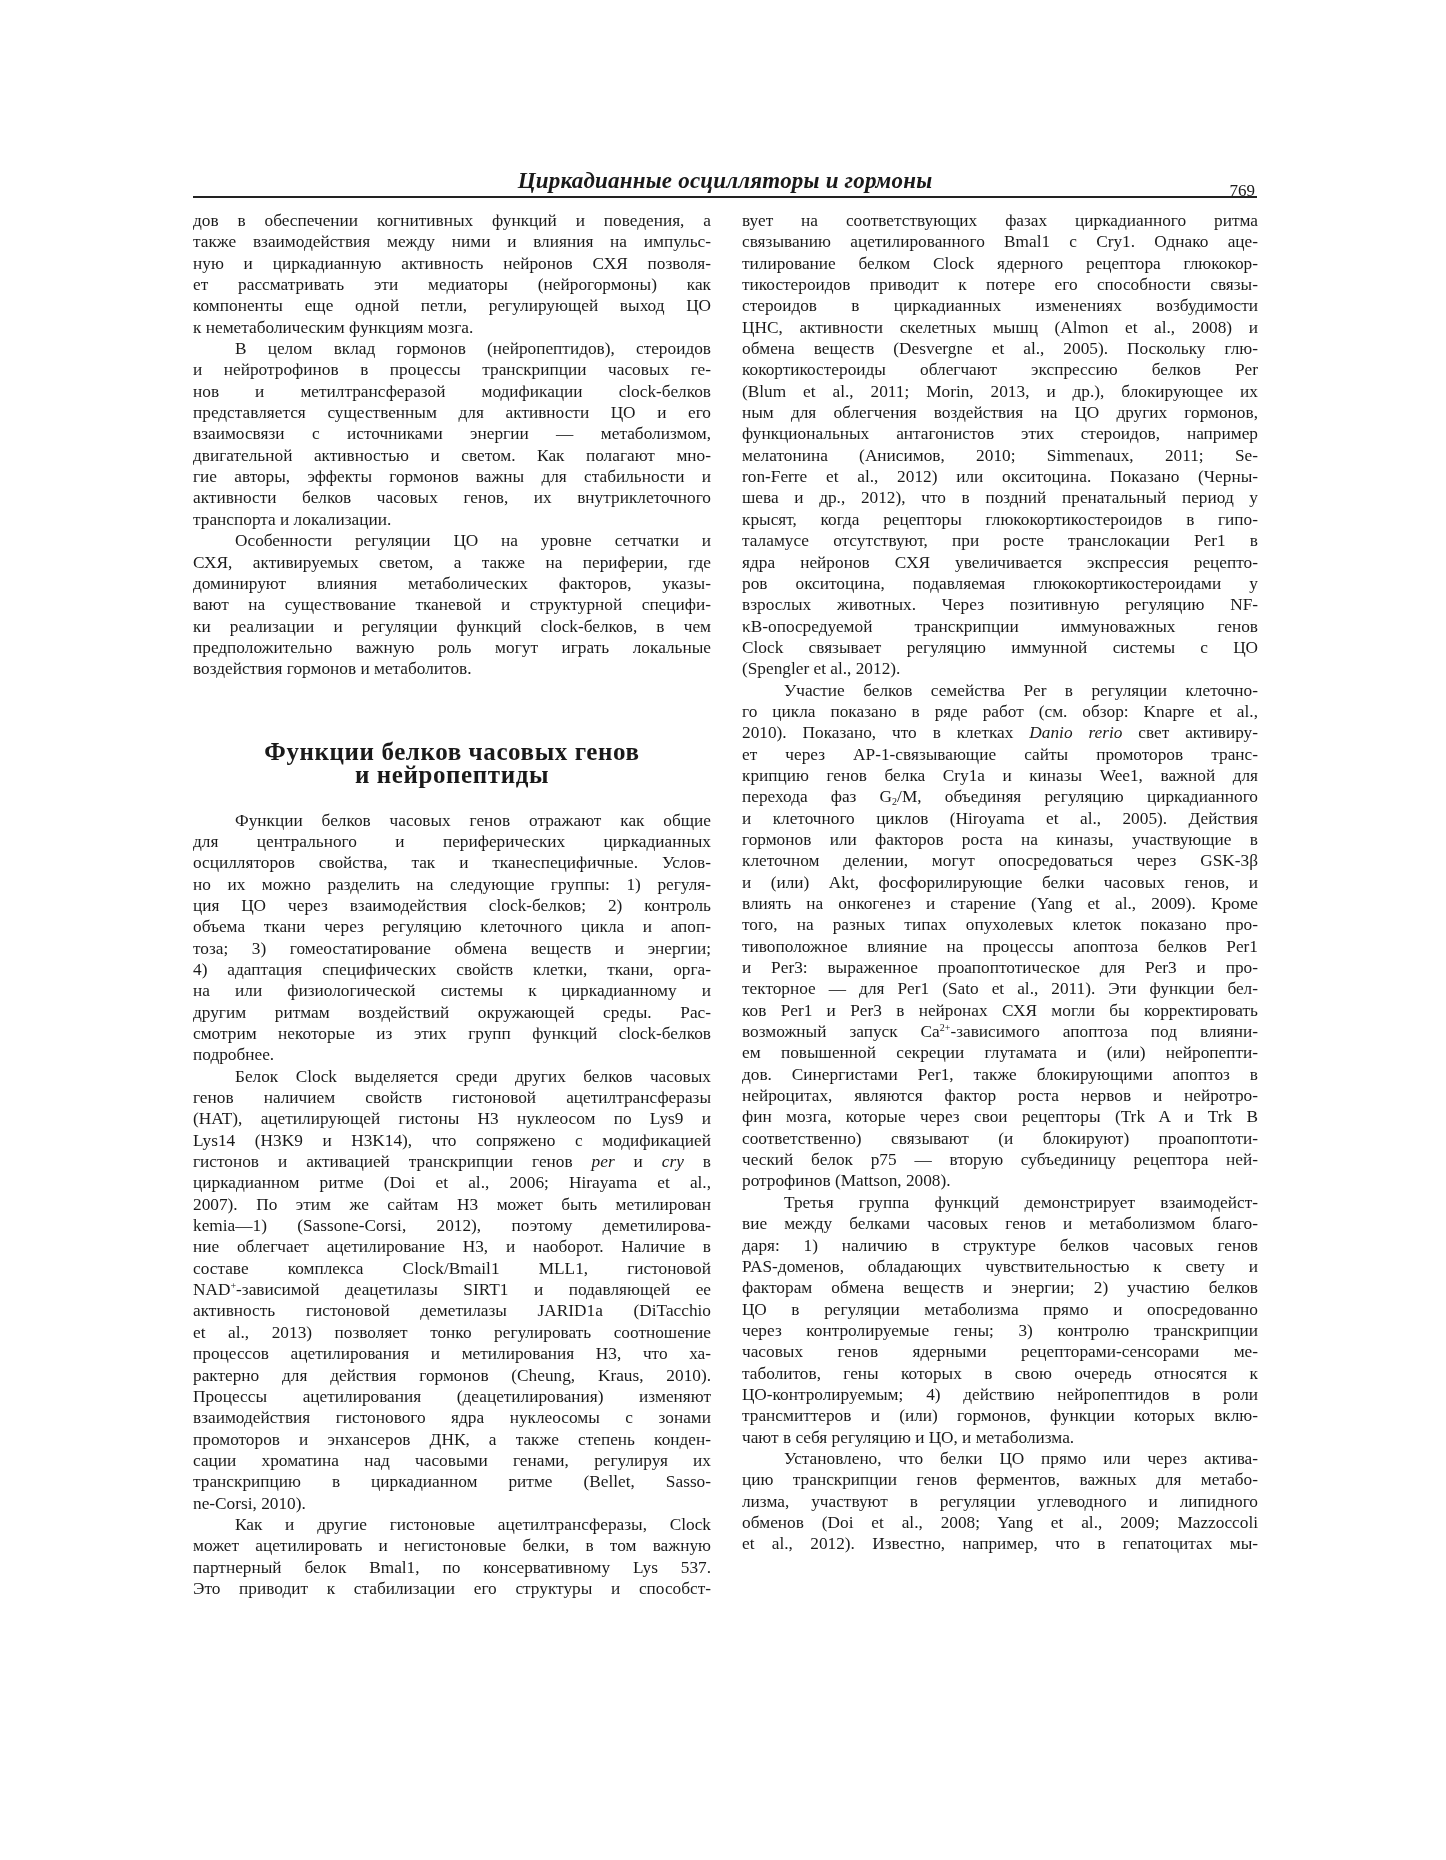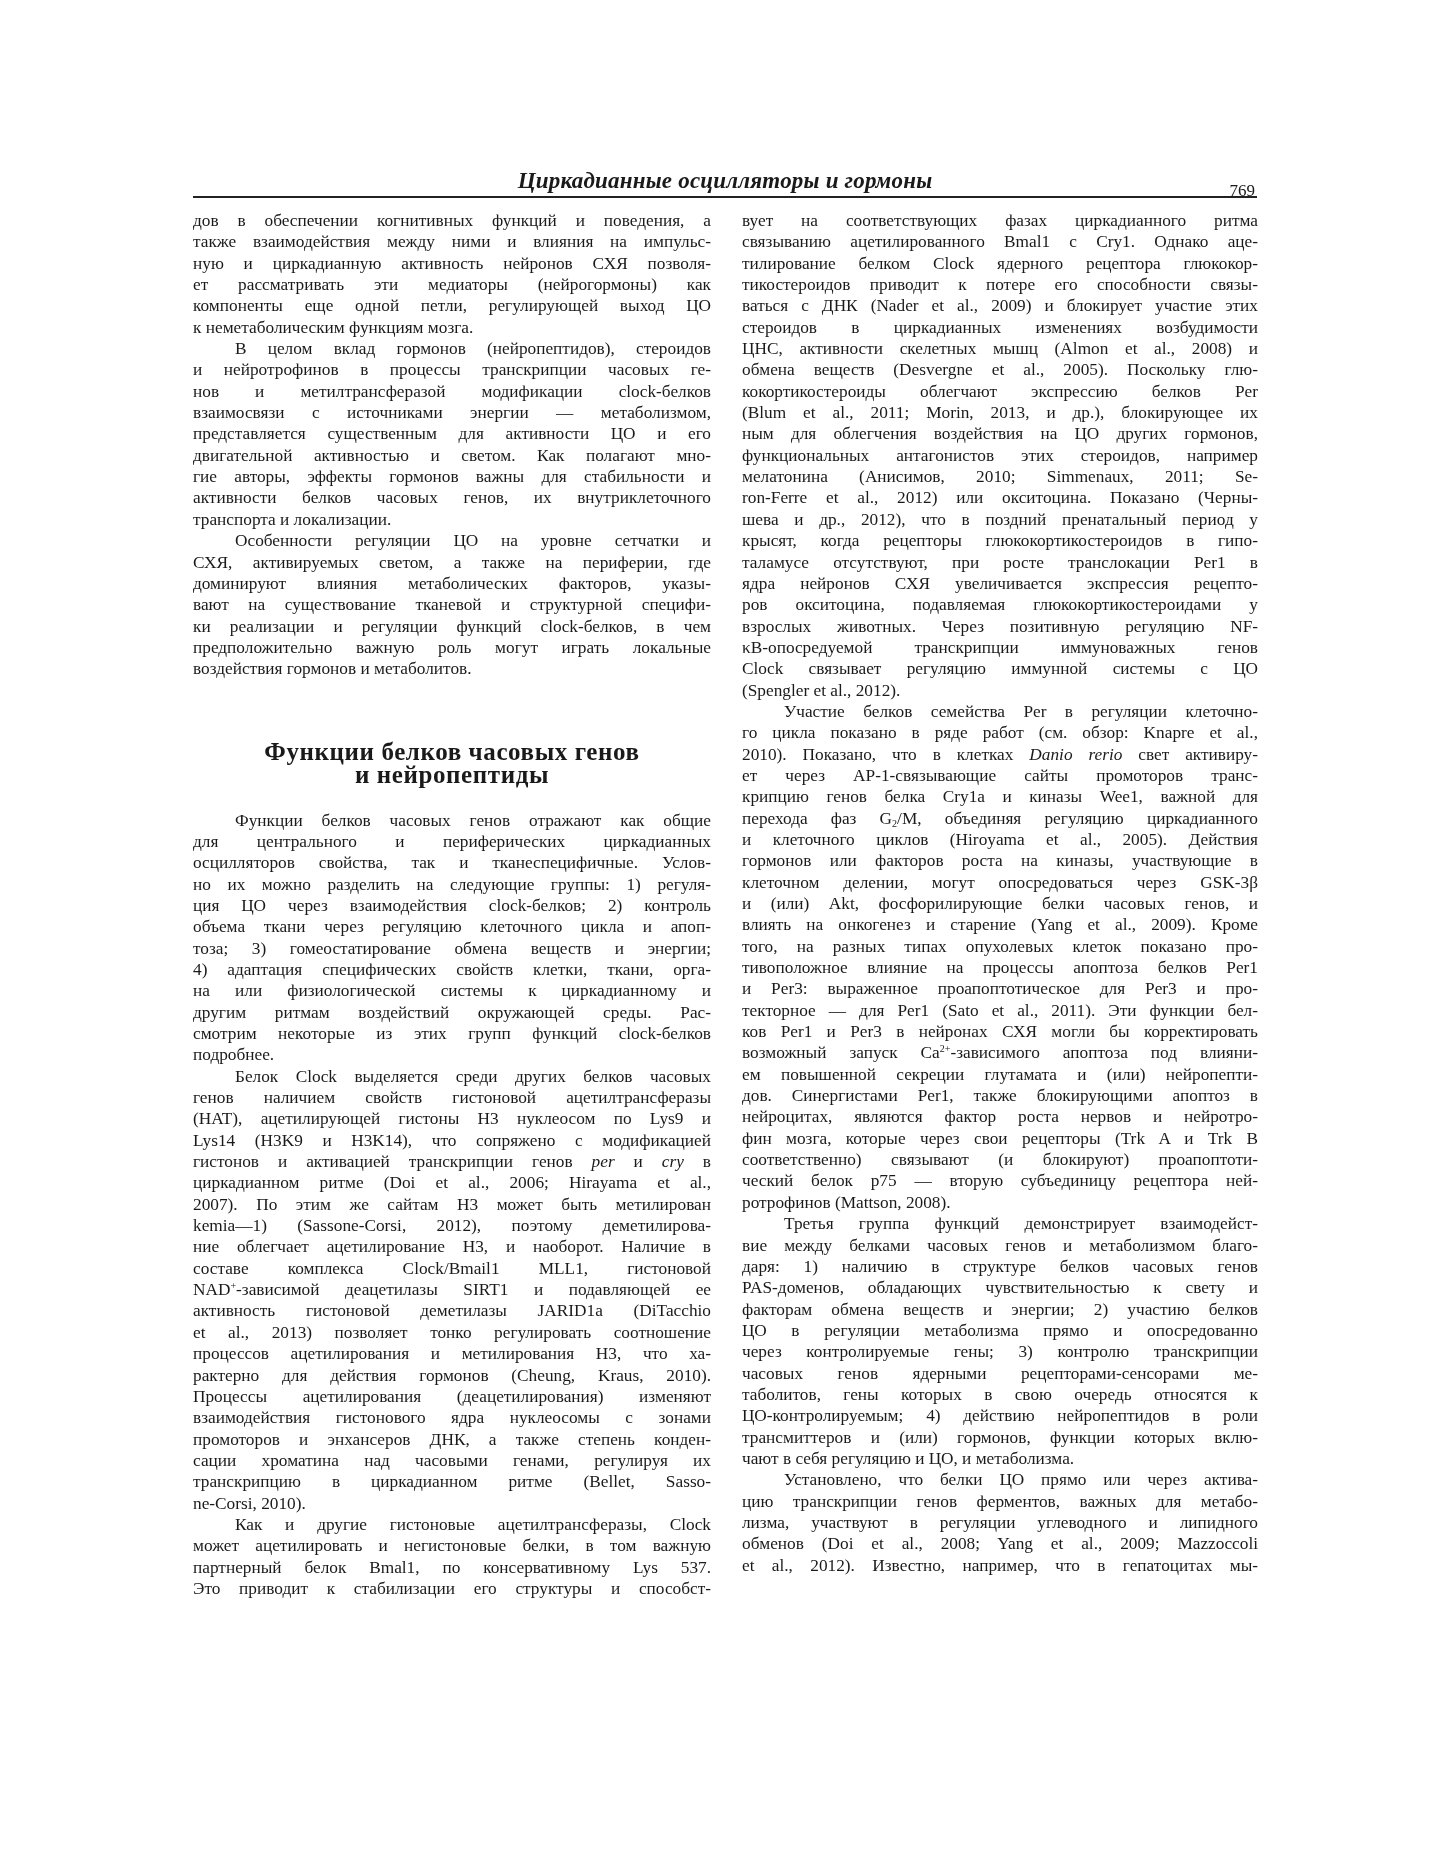--- a/index.html
+++ b/index.html
@@ -38,22 +38,22 @@
       <span class="line">также взаимодействия между ними и влияния на импульс-</span>
       <span class="line">ную и циркадианную активность нейронов СХЯ позволя-</span>
       <span class="line">ет рассматривать эти медиаторы (нейрогормоны) как</span>
       <span class="line">компоненты еще одной петли, регулирующей выход ЦО</span>
       <span class="line last">к неметаболическим функциям мозга.</span>
     </div>
   <div class="para">
       <span class="line indent">В целом вклад гормонов (нейропептидов), стероидов</span>
       <span class="line">и нейротрофинов в процессы транскрипции часовых ге-</span>
       <span class="line">нов и метилтрансферазой модификации clock-белков</span>
+      <span class="line">представляется существенным для активности ЦО и его</span>
       <span class="line">взаимосвязи с источниками энергии — метаболизмом,</span>
-      <span class="line">представляется существенным для активности ЦО и его</span>
       <span class="line">двигательной активностью и светом. Как полагают мно-</span>
       <span class="line">гие авторы, эффекты гормонов важны для стабильности и</span>
       <span class="line">активности белков часовых генов, их внутриклеточного</span>
       <span class="line last">транспорта и локализации.</span>
     </div>
   <div class="para">
       <span class="line indent">Особенности регуляции ЦО на уровне сетчатки и</span>
       <span class="line">СХЯ, активируемых светом, а также на периферии, где</span>
       <span class="line">доминируют влияния метаболических факторов, указы-</span>
       <span class="line">вают на существование тканевой и структурной специфи-</span>
@@ -111,21 +111,20 @@
       <span class="line">Это приводит к стабилизации его структуры и способст-</span>
     </div>
 </div>
 
 <div class="col col-right">
   <div class="para">
       <span class="line">вует на соответствующих фазах циркадианного ритма</span>
       <span class="line">связыванию ацетилированного Bmal1 с Cry1. Однако аце-</span>
       <span class="line">тилирование белком Clock ядерного рецептора глюкокор-</span>
       <span class="line">тикостероидов приводит к потере его способности связы-</span>
-      <span class="line">ваться с ДНК (Nader et al., 2009) и блокирует участие этих</span>
       <span class="line">стероидов в циркадианных изменениях возбудимости</span>
       <span class="line">ЦНС, активности скелетных мышц (Almon et al., 2008) и</span>
       <span class="line">обмена веществ (Desvergne et al., 2005). Поскольку глю-</span>
       <span class="line">кокортикостероиды облегчают экспрессию белков Per</span>
       <span class="line">(Blum et al., 2011; Morin, 2013, и др.), блокирующее их</span>
       <span class="line">ным для облегчения воздействия на ЦО других гормонов,</span>
       <span class="line">функциональных антагонистов этих стероидов, например</span>
       <span class="line">мелатонина (Анисимов, 2010; Simmenaux, 2011; Se-</span>
       <span class="line">ron-Ferre et al., 2012) или окситоцина. Показано (Черны-</span>
       <span class="line">шева и др., 2012), что в поздний пренатальный период у</span>

